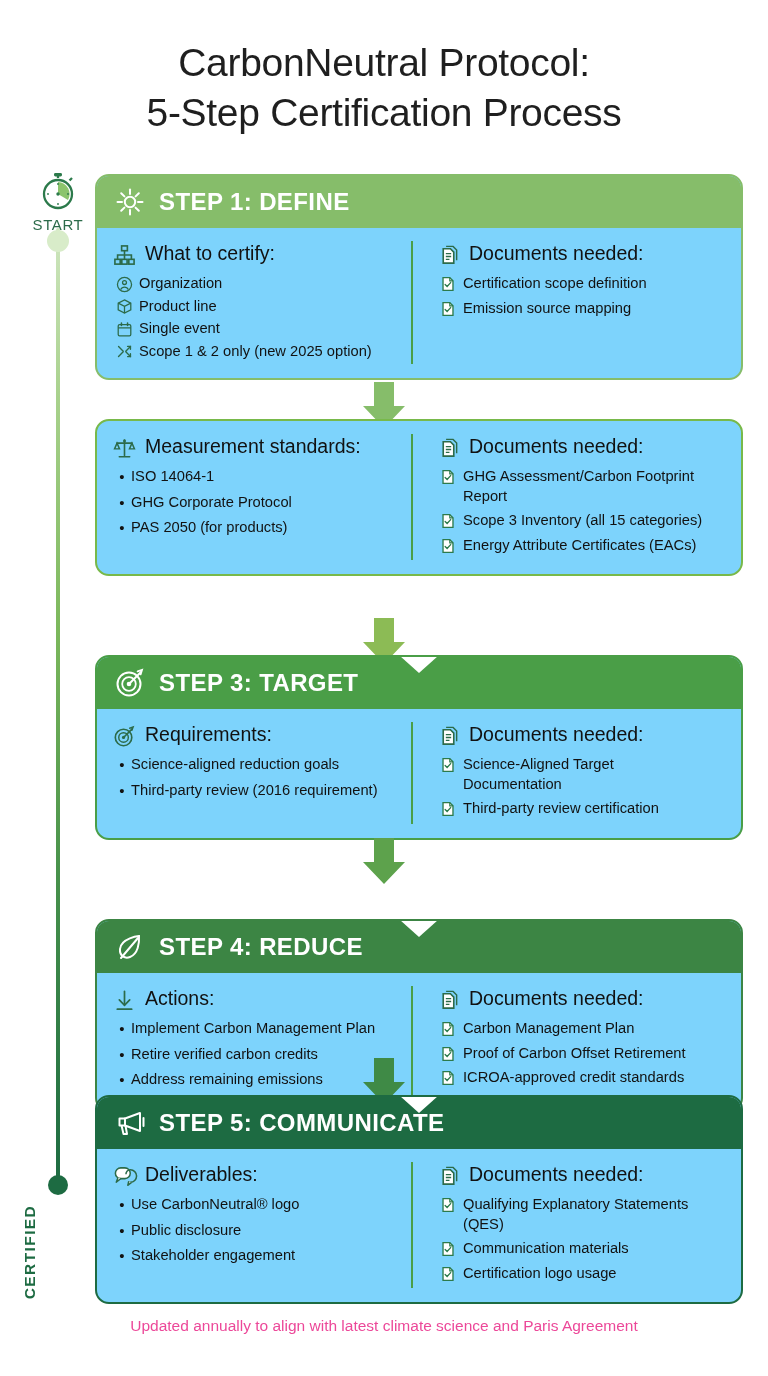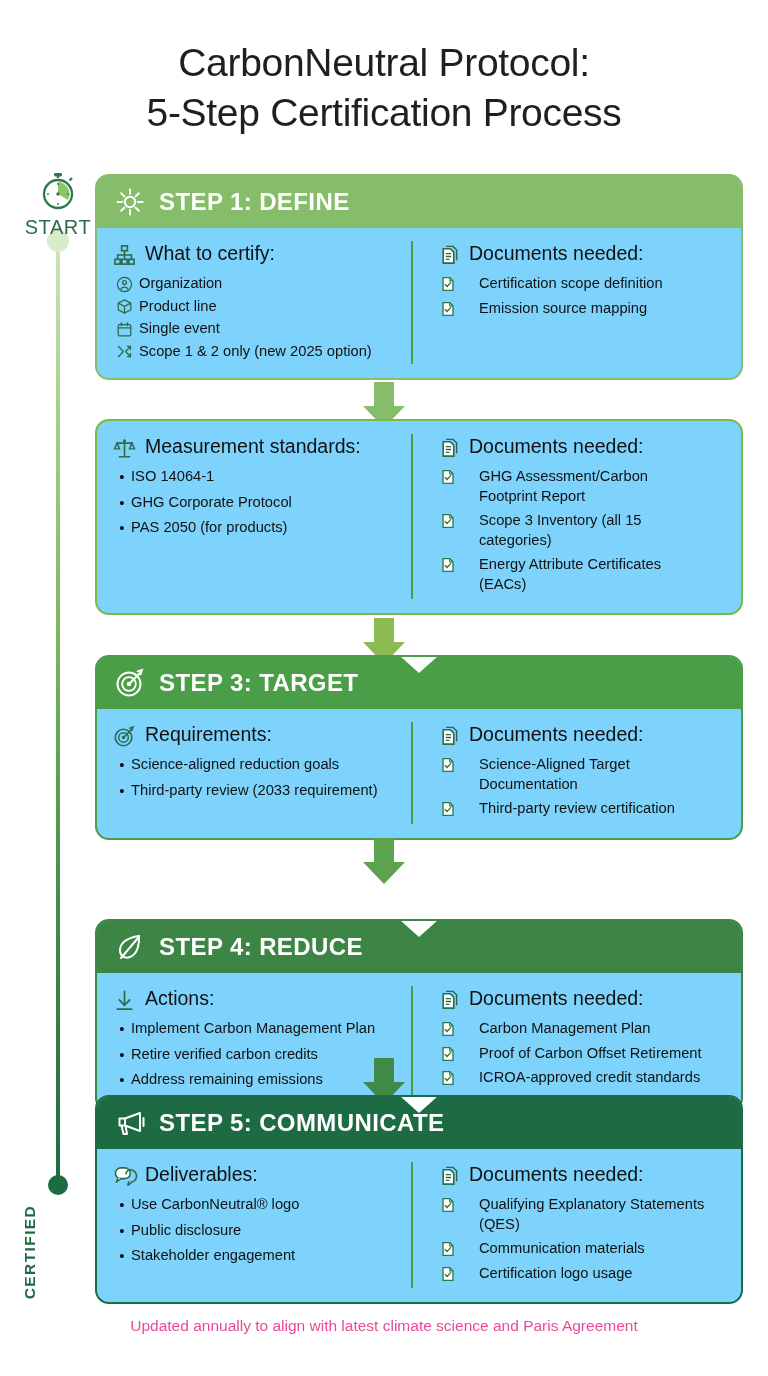--- a/index.html
+++ b/index.html
@@ -33,21 +33,21 @@
     left: 47px; top: 230px; width: 22px; height: 22px;
     background: #d8ecc9;
   }
   .dot-end {
     left: 48px; top: 1175px; width: 20px; height: 20px;
     background: #1d6b42;
   }
   .stopwatch { position: absolute; left: 38px; top: 172px; }
   .start-label {
     position: absolute; left: 16px; top: 216px; width: 84px;
-    text-align: center; font-size: 20px; font-weight: 400;
+    text-align: center; font-size: 15px; font-weight: 400;
     letter-spacing: 0.6px; color: #2c6b4a;
   }
   .certified-label {
     position: absolute; left: -35px; top: 1243px; width: 130px;
     text-align: center; font-size: 15.5px; font-weight: 700;
     letter-spacing: 1.4px; color: #1d6b42;
     transform: rotate(-90deg);
   }
 
   
@@ -110,21 +110,21 @@
     width: 18px; height: 18px; flex: 0 0 18px;
     display: flex; align-items: center; justify-content: center;
     margin-right: 6px; margin-top: 1px;
   }
   ul.items li .bullet {
     flex: 0 0 14px; text-align: center; margin-right: 2px;
     font-size: 15px; line-height: 19px; color: #121212;
   }
   ul.items li .li-text { flex: 1 1 auto; }
   ul.items.dense li { margin-bottom: 6px; }
-  ul.items.docs li { margin-bottom: 5px; gap: 16px; }
+  ul.items.docs li { margin-bottom: 5px; }
 
   
   .arrow { position: absolute; left: 50%; transform: translateX(-50%); }
 
   
   .footer {
     position: absolute; left: 0; top: 1317px; width: 768px;
     text-align: center; font-size: 15.5px; font-weight: 400; color: #ec4899;
   }
   svg { display: block; overflow: visible; }
@@ -388,21 +388,21 @@
           </span>
           <span class="stext">Requirements:</span>
         </div>
         <ul class="items dense">
           <li>
             <span class="bullet">•</span>
             <span class="li-text">Science-aligned reduction goals</span>
           </li>
           <li>
             <span class="bullet">•</span>
-            <span class="li-text">Third-party review (2033 requirement)</span>
+            <span class="li-text">Third-party review (2016 requirement)</span>
           </li>
         </ul>
       </div>
       <div class="col col-right">
         <div class="sec-head">
           <span class="sicon">
             <svg width="23" height="23" viewBox="0 0 24 24">
               <path d="M6.5 5 L14 5 L17.5 8.5 L17.5 20 L6.5 20 Z" fill="#fff" stroke="#2c6b4a" stroke-width="1.7"></path>
               <path d="M9.5 2.5 L16.8 2.5 L20.5 6.2 L20.5 17" fill="none" stroke="#2c6b4a" stroke-width="1.5"></path>
               <path d="M9.2 10 L14.8 10 M9.2 13 L14.8 13 M9.2 16 L13 16" stroke="#2c6b4a" stroke-width="1.4"></path>

